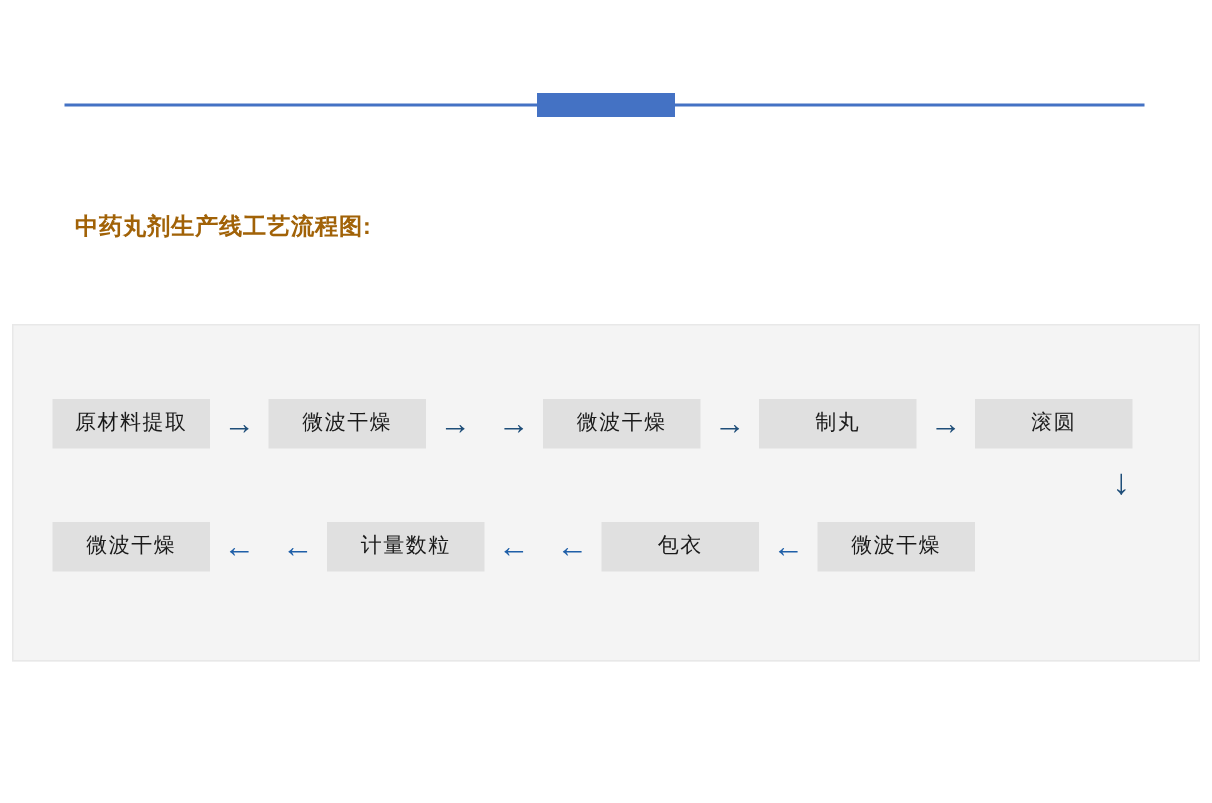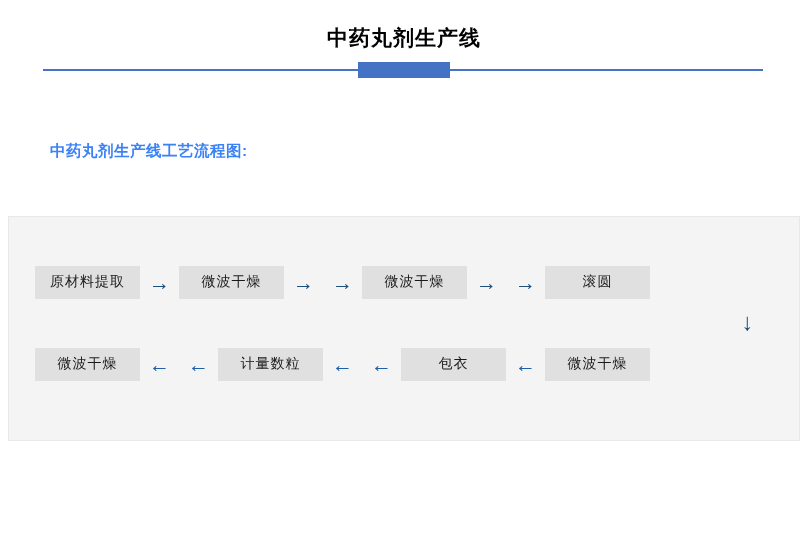--- a/index.html
+++ b/index.html
@@ -51,21 +51,21 @@
     background: #4472C4;
   }
 
   
   #section-heading {
     position: absolute;
     left: 50px;
     top: 141px;
     font-size: 15.5px;
     font-weight: bold;
-    color: #3b82f6;
+    color: #a16207;
     letter-spacing: 0.5px;
   }
 
   
   #flow-panel {
     position: absolute;
     left: 8px;
     top: 216px;
     width: 792px;
     height: 225px;
@@ -126,21 +126,20 @@
     justify-content: center;
     color: #1F4E79;
     font-size: 24px;
     line-height: 1;
   }
 </style>
 </head>
 <body>
 
 <div id="header">
-  <div id="page-title">中药丸剂生产线</div>
   <div id="title-rule"></div>
   <div id="title-accent-bar"></div>
 </div>
 
 <div id="section-heading">中药丸剂生产线工艺流程图:</div>
 
 <div id="flow-panel">
 
   <div class="flow-row" id="flow-row-1">
     <div class="row-pad-left"></div>
@@ -149,20 +148,21 @@
     <div class="flow-arrow right">→</div>
 
     <div class="flow-node">微波干燥</div>
     <div class="flow-arrow right">→</div>
 
     <div class="flow-arrow right">→</div>
 
     <div class="flow-node">微波干燥</div>
     <div class="flow-arrow right">→</div>
 
+    <div class="flow-node">制丸</div>
     <div class="flow-arrow right">→</div>
 
     <div class="flow-node">滚圆</div>
 
     <div class="row-pad-right"></div>
   </div>
 
   <div id="flow-arrow-down">↓</div>
 
   <div class="flow-row" id="flow-row-2">

